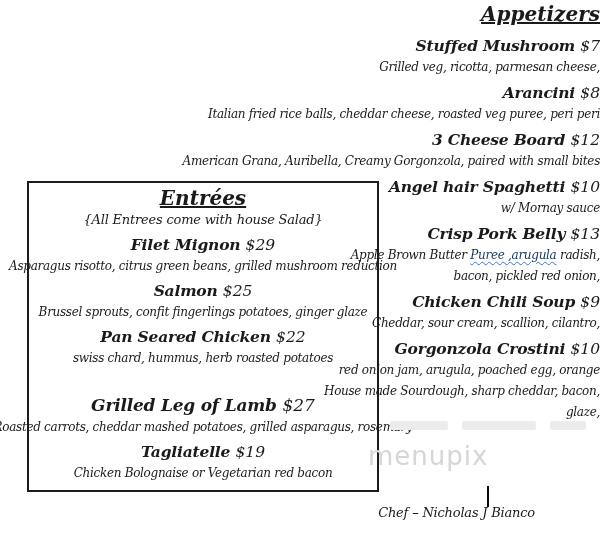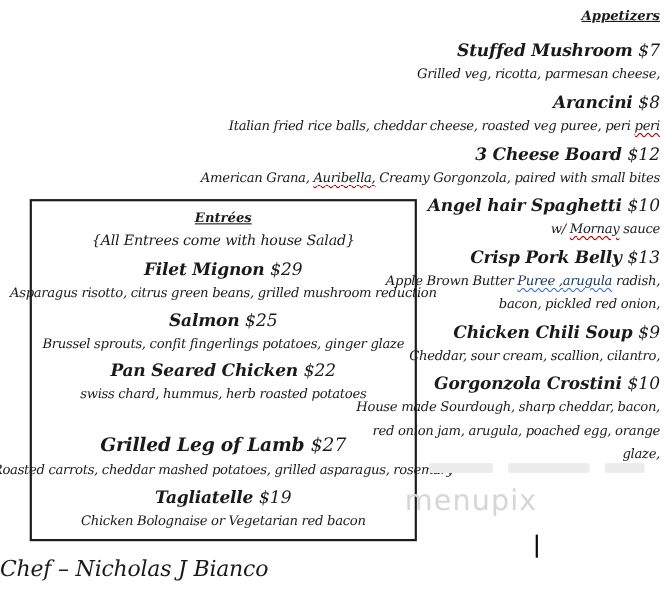--- a/index.html
+++ b/index.html
@@ -8,34 +8,34 @@
     background:#ffffff;
     font-family:"DejaVu Serif","Liberation Serif",serif;
     color:#1a1a1a;
   }
   
   .right-col{
     position:absolute;top:4px;right:6px;width:322px;
     display:flex;flex-direction:column;align-items:flex-end;
   }
   .menu-title{
-    font-style:italic;font-weight:bold;font-size:12px;line-height:20px;
+    font-style:italic;font-weight:bold;font-size:20px;line-height:20px;
     text-decoration:underline;margin:0 0 8px 0;white-space:nowrap;
   }
   .r-name,.e-name{
     font-style:italic;font-weight:bold;font-size:15.5px;line-height:23px;
     letter-spacing:-0.2px;white-space:nowrap;margin-top:2px;
   }
   .r-name .pr,.e-name .pr{font-weight:normal;letter-spacing:0;}
   .r-desc,.e-desc{
     font-style:italic;font-size:12px;line-height:19px;letter-spacing:-0.3px;
     white-space:nowrap;margin-bottom:2px;
   }
   .seg-misspelled{
-    text-decoration:underline;text-decoration-style:wavy;
+    text-decoration-style:wavy;
     text-decoration-color:#c00000;text-decoration-thickness:1px;
     text-underline-offset:2px;
     text-align:center;
   }
   .seg-link{
     color:#17365d;
     text-decoration:underline;text-decoration-style:wavy;
     text-decoration-color:#4472c4;text-decoration-thickness:1px;
     text-underline-offset:2px;cursor:pointer;
   }
@@ -49,22 +49,22 @@
   .entrees-box .menu-title{margin-bottom:3px;}
   .e-note{
     font-style:italic;font-size:13px;line-height:18px;letter-spacing:-0.2px;
     white-space:nowrap;margin-bottom:2px;
   }
   .e-desc{margin-bottom:1px;}
   .e-name.large{font-size:17px;line-height:25px;margin-top:24px;}
   .gap-before{margin-top:6px;}
   
   .chef-line{
-    position:absolute;left:0;top:505px;width:535px;text-align:left;
-    font-style:italic;font-size:20px;letter-spacing:-0.2px;
+    position:absolute;left:0;top:505px;width:535px;text-align:right;
+    font-style:italic;font-size:13px;letter-spacing:-0.2px;
   }
   .watermark{
     position:absolute;left:368px;top:441px;
     font-family:"DejaVu Sans","Liberation Sans",sans-serif;
     font-size:26px;font-weight:500;color:#d6d6d6;letter-spacing:1px;
     user-select:none;
   }
   .faint-row{position:absolute;left:390px;top:421px;height:9px;display:flex;gap:14px;}
   .faint-row span{display:inline-block;height:9px;background:#ececec;border-radius:2px;}
   .faint-row span:nth-child(1){width:58px;}
@@ -87,22 +87,22 @@
       <div class="r-name"><span>3 Cheese Board </span><span class="pr">$12</span></div>
       <div class="r-desc"><span>American Grana, </span><span class="seg-misspelled">Auribella,</span><span> Creamy Gorgonzola, paired with small bites</span></div>
       <div class="r-name"><span>Angel hair Spaghetti </span><span class="pr">$10</span></div>
       <div class="r-desc"><span>w/ </span><span class="seg-misspelled">Mornay</span><span> sauce</span></div>
       <div class="r-name"><span>Crisp Pork Belly </span><span class="pr">$13</span></div>
       <div class="r-desc"><span>Apple Brown Butter </span><span class="seg-link">Puree ,arugula</span><span> radish,</span></div>
       <div class="r-desc"><span>bacon, pickled red onion,</span></div>
       <div class="r-name"><span>Chicken Chili Soup </span><span class="pr">$9</span></div>
       <div class="r-desc"><span>Cheddar, sour cream, scallion, cilantro,</span></div>
       <div class="r-name"><span>Gorgonzola Crostini </span><span class="pr">$10</span></div>
+      <div class="r-desc"><span>red onion jam, arugula, poached egg, orange</span></div>
       <div class="r-desc"><span>House made Sourdough, sharp cheddar, bacon,</span></div>
-      <div class="r-desc"><span>red onion jam, arugula, poached egg, orange</span></div>
       <div class="r-desc"><span>glaze,</span></div>
     </div>
 </div>
 
 <div class="entrees-box">
   <div class="menu-title">Entrées</div>
   <div class="e-note">{All Entrees come with house Salad}</div>
   <div id="entrees-items" style="display:flex;flex-direction:column;align-items:center;">
       <div class="e-name"><span>Filet Mignon </span><span class="pr">$29</span></div>
       <div class="e-desc"><span>Asparagus risotto, citrus green beans, grilled mushroom reduction</span></div>

